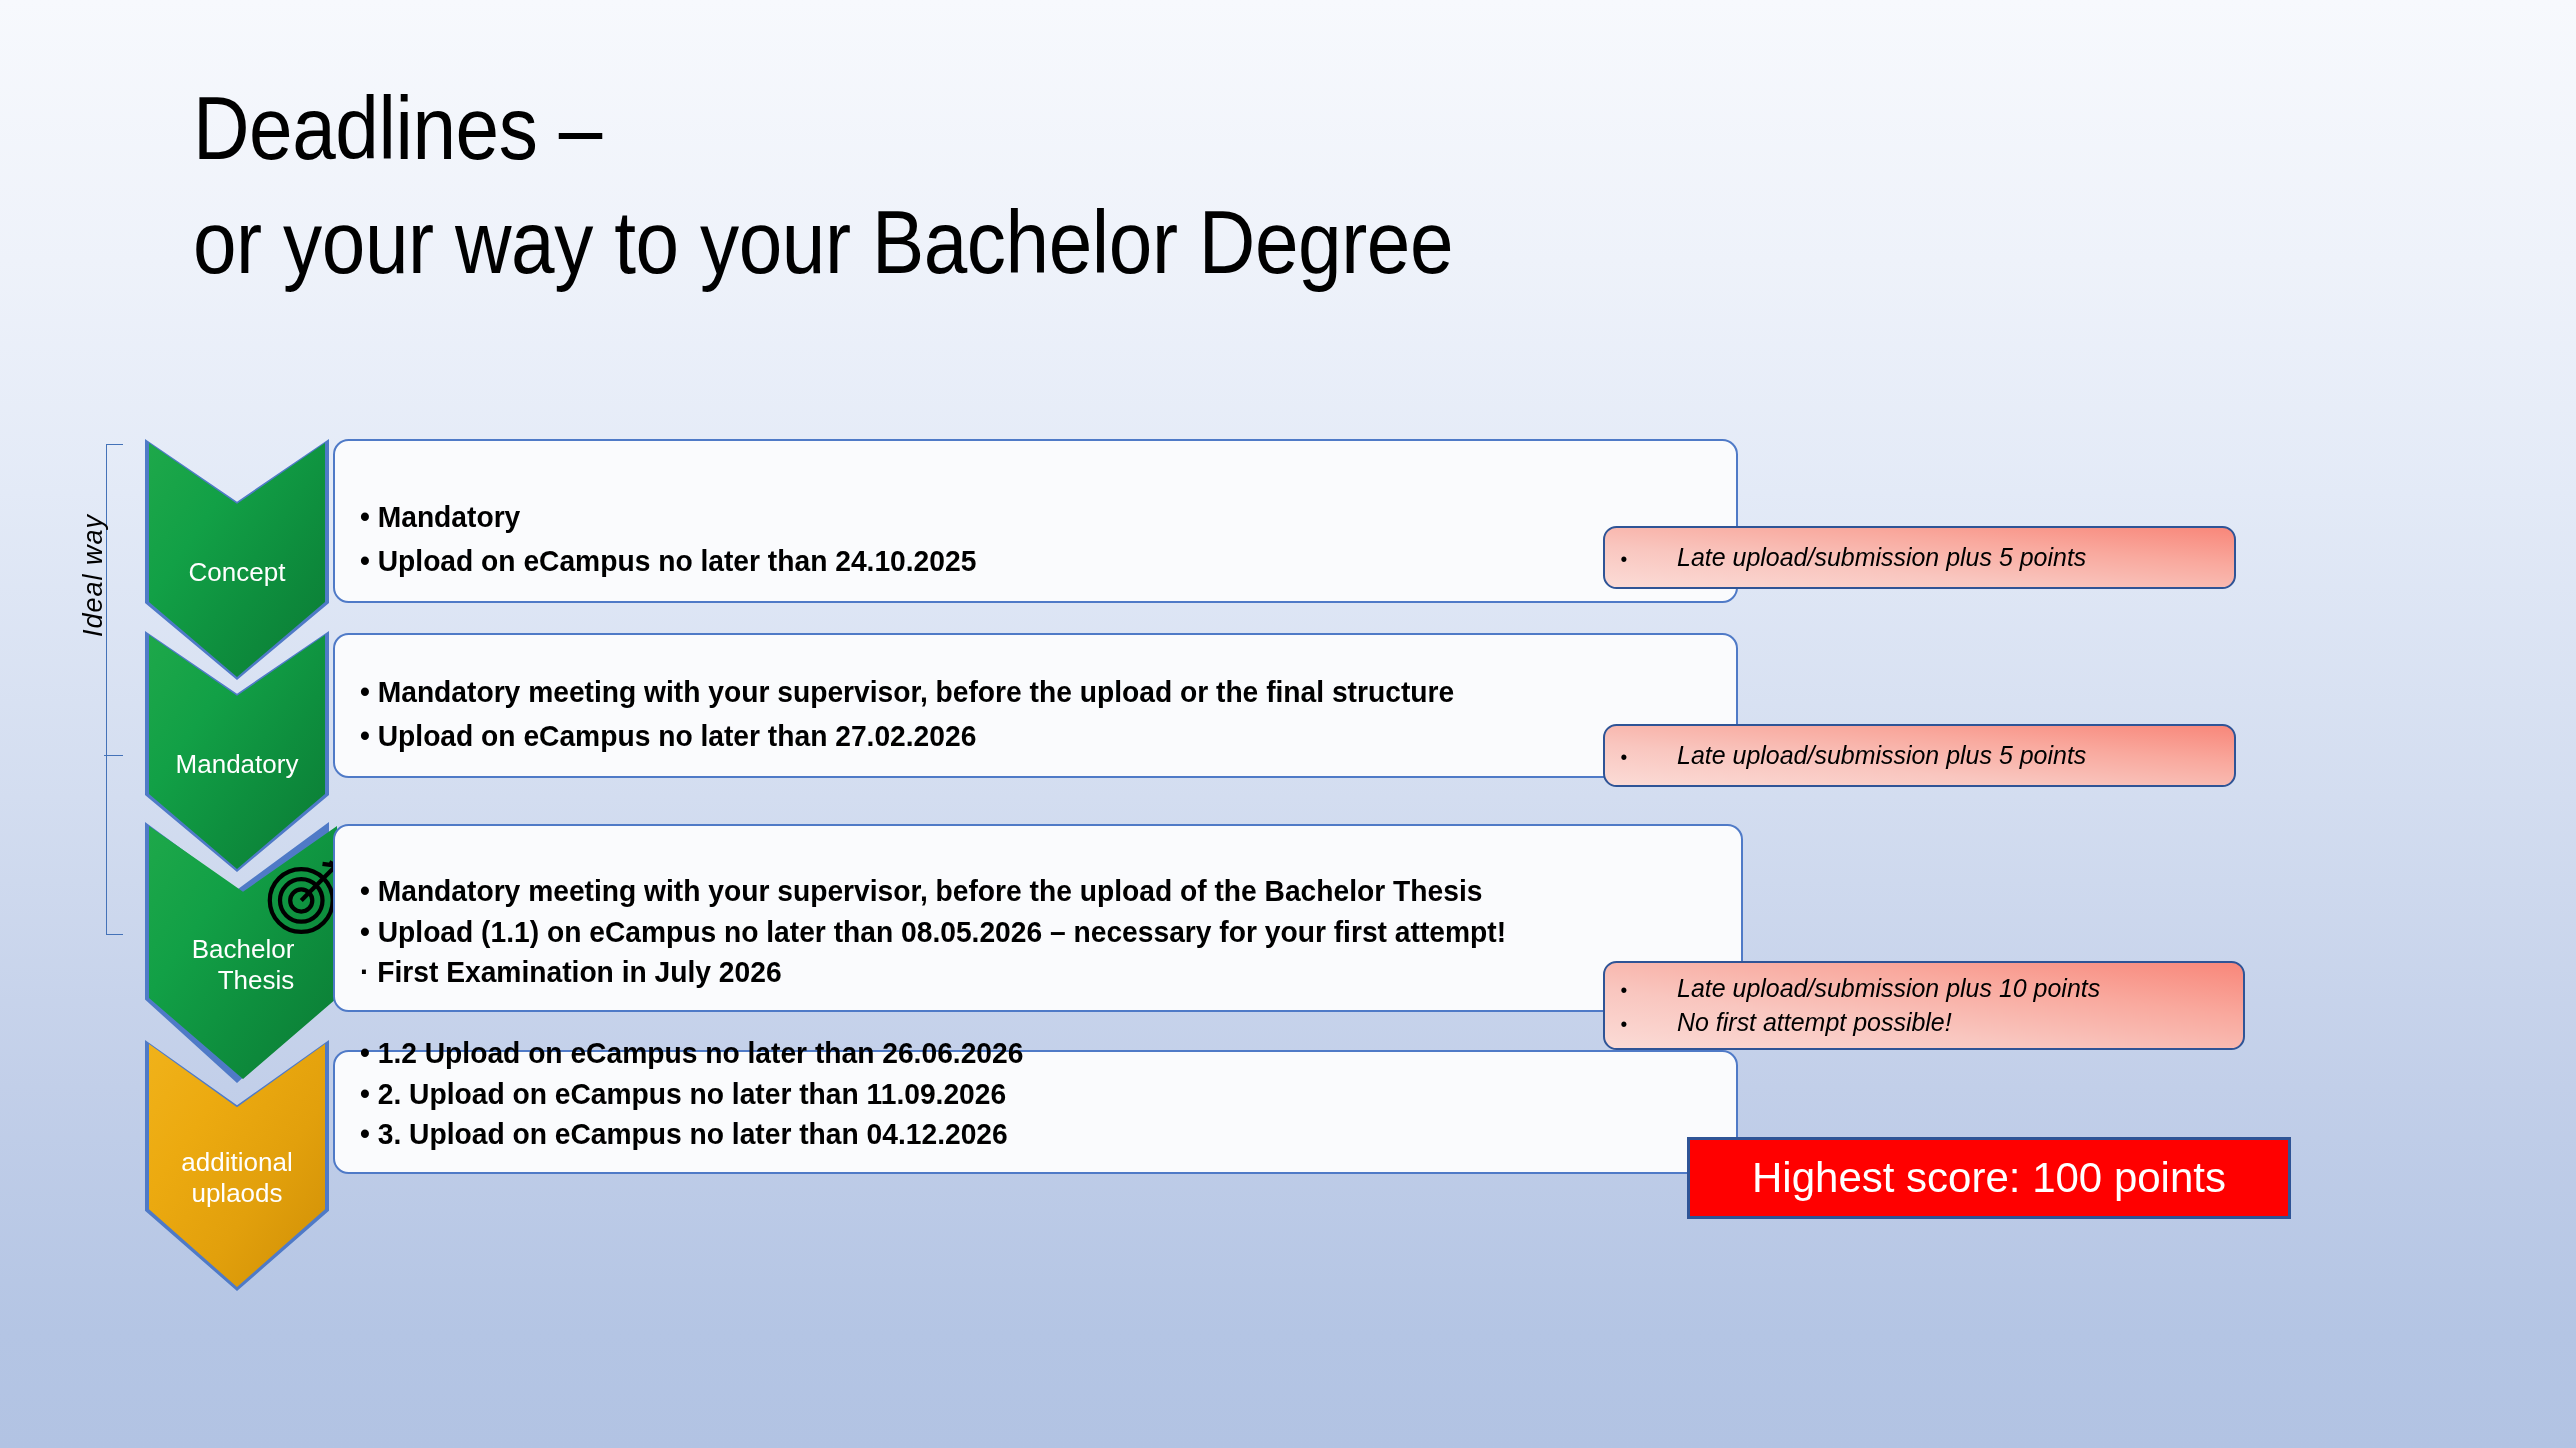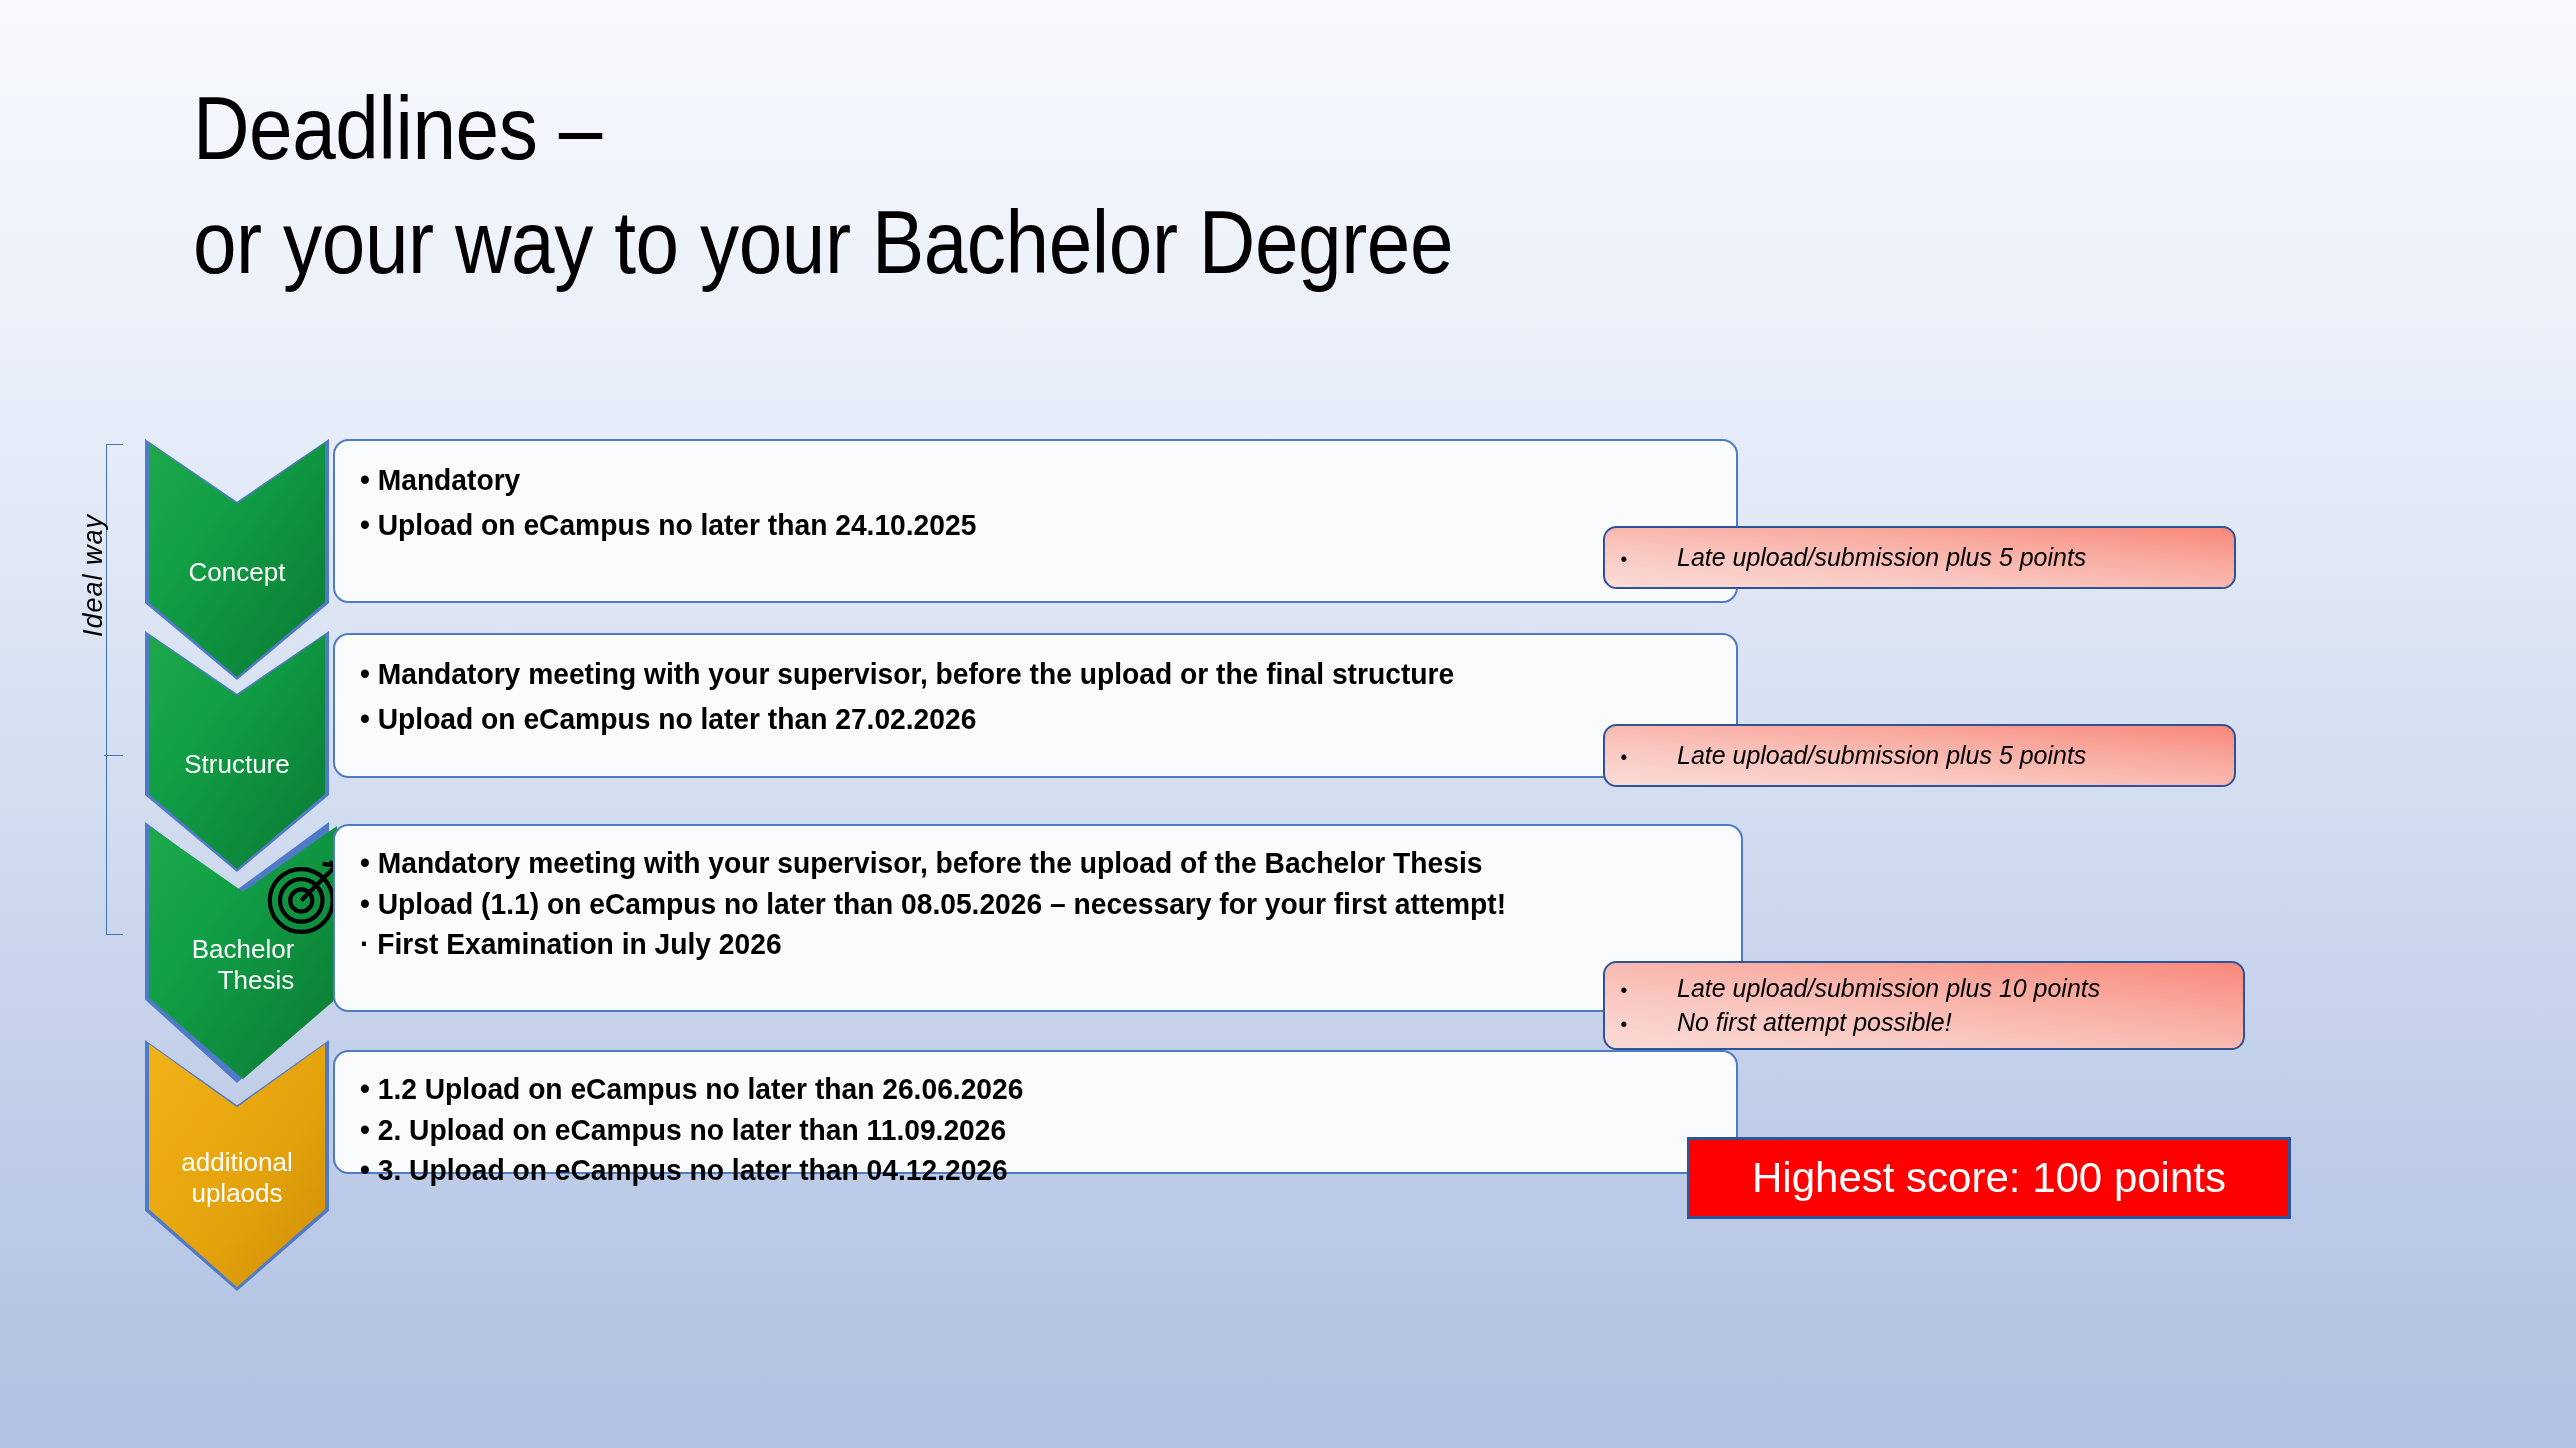--- a/index.html
+++ b/index.html
@@ -57,21 +57,21 @@
   }
   .chev-green{background:linear-gradient(125deg,#1ea84a 0%,#12a046 32%,#0e8f3e 62%,#0b7a34 100%);text-align:right;}
   .chev-gold{background:linear-gradient(125deg,#f0b21a 0%,#ecaa10 30%,#e2a00c 62%,#cf8f06 100%);}
 
   
   .box{
     position:absolute;background:#fafbfd;
     border:2.9px solid #4f7ac7;border-radius:15.5px;
     box-sizing:border-box;
     padding:17.4px 25px;
-    display:flex;flex-direction:column;justify-content:flex-start;
+    display:flex;flex-direction:column;justify-content:flex-end;
   }
   .box .bl{
     color:#000;font-weight:bold;font-size:30px;line-height:1.22;
     white-space:nowrap;margin:3.9px 0;
     transform:scaleX(0.94);transform-origin:left center;
   }
   .box .bl.tight{margin:1.9px 0;}
 
   
   .pink{
@@ -125,21 +125,21 @@
 
   <div class="pink" style="left:1603px;top:526px;width:633px;height:63px;">
     <div class="pl">
       <span class="dot">•</span>
       <span class="ptxt">Late upload/submission plus 5 points</span>
     </div>
   </div>
 
   <div class="chev-border" style="top:631px;height:241px;"></div>
   <div class="chev chev-green" style="top:635px;height:234px;left:149px;width:176px;">
-    <span>Structure</span>
+    <span>Mandatory</span>
   </div>
 
   <div class="box" style="left:333px;top:633px;width:1405px;height:145px;">
     <div class="bl">• Mandatory meeting with your supervisor, before the upload or the final structure</div>
     <div class="bl">• Upload on eCampus no later than 27.02.2026</div>
   </div>
 
   <div class="pink" style="left:1603px;top:724px;width:633px;height:63px;">
     <div class="pl">
       <span class="dot">•</span>

